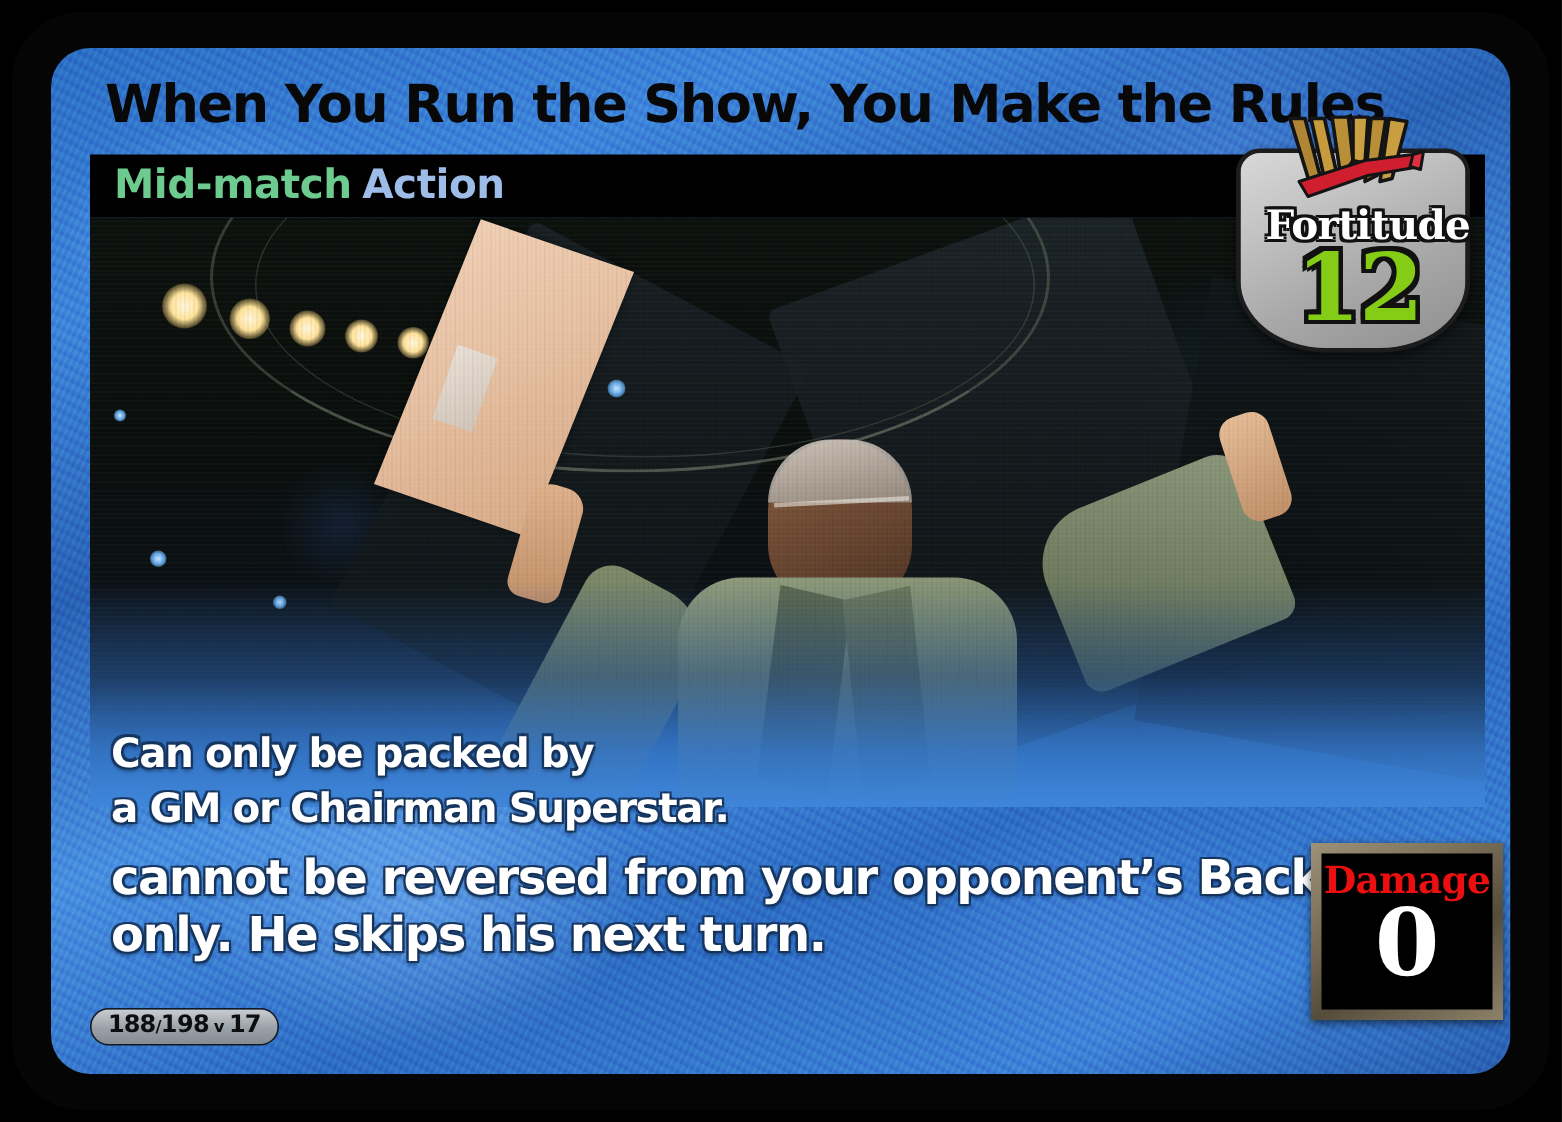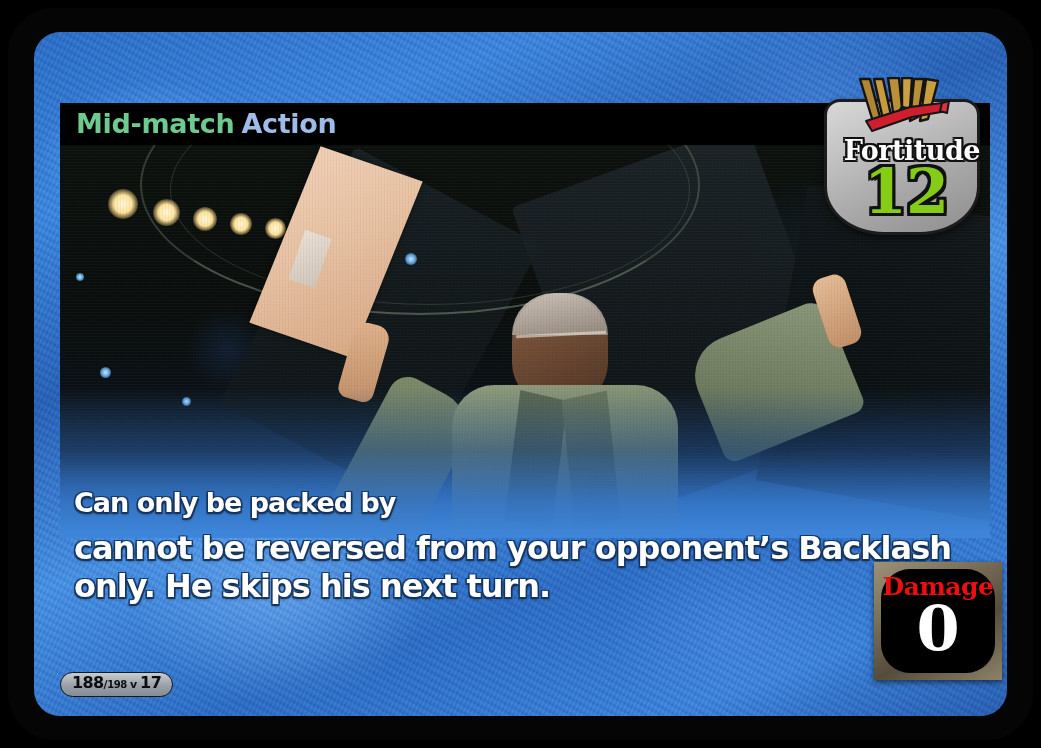--- a/index.html
+++ b/index.html
@@ -417,21 +417,20 @@
     height: 118px;
     background: linear-gradient(150deg, #9d9178 0%, #7c715a 30%, #554c3c 62%, #8d8268 100%);
     padding: 7px;
     box-shadow: 0 2px 6px rgba(0,0,0,0.6);
     z-index: 22;
   }
   #damage-inner {
     width: 100%; height: 100%;
     background: #000000;
     position: relative;
-    border-radius: 29px;
   }
   #damage-label {
     position: absolute;
     left: 0; top: 3px;
     width: 100%;
     text-align: center;
     font-family: "DejaVu Serif", serif;
     font-weight: bold;
     font-size: 25px;
     color: #ec0f10;
@@ -469,21 +468,21 @@
     border-radius: 13px;
     background: linear-gradient(180deg, #c9cdd2 0%, #9aa0a7 55%, #868c93 100%);
     border: 1.5px solid #15181c;
     font-family: "DejaVu Sans", sans-serif;
     font-weight: bold;
     color: #0c0e11;
     white-space: nowrap;
   }
   #num-current { font-size: 16px; letter-spacing: -0.6px; }
   #num-sep     { font-size: 11px; letter-spacing: -0.4px; }
-  #num-total   { font-size: 10px; letter-spacing: -0.4px; }
+  #num-total   { font-size: 16px; letter-spacing: -0.4px; }
   #num-v       { font-size: 11px; margin: 0 3px; }
   #num-version { font-size: 16px; letter-spacing: -0.5px; }
 
   #footer-credit {
     margin-left: 12px;
     font-family: "DejaVu Sans", sans-serif;
     font-weight: bold;
     font-size: 12.5px;
     letter-spacing: -0.45px;
     color: #0e1420;
@@ -537,20 +536,21 @@
       <div id="hair"></div>
       <div id="glasses"></div>
       <div id="torso"></div>
       <div id="lapel-left"></div>
       <div id="lapel-right"></div>
 
       <div id="art-halftone"></div>
       <div id="art-fade"></div>
     </div>
 
+    <div id="card-title">When You Run the Show, You Make the Rules</div>
 
     <div id="type-bar">
       <div id="type-bar-text">
         <span class="type-kind">Mid-match</span><span class="type-cat">Action</span>
       </div>
     </div>
 
     <div id="fortitude-badge">
       <div id="fortitude-shield"></div>
       <svg id="wwe-logo" viewBox="0 0 104 62">
@@ -567,20 +567,21 @@
           <path d="M92 26 L99 24 L97 36 L90 34 Z" fill="#e03040"></path>
         </g>
       </svg>
       <div id="fortitude-label">Fortitude</div>
       <div id="fortitude-value">12</div>
     </div>
 
     <div id="text-block">
       <div id="restriction-text">
         <div class="card-text-line">Can only be packed by</div>
+        <div class="card-text-line">a GM or Chairman Superstar.</div>
       </div>
       <div id="ability-text">
         <div class="card-text-line">cannot be reversed from your opponent’s Backlash</div>
         <div class="card-text-line">only. He skips his next turn.</div>
       </div>
     </div>
 
 
     <div id="damage-box">
       <div id="damage-inner">

